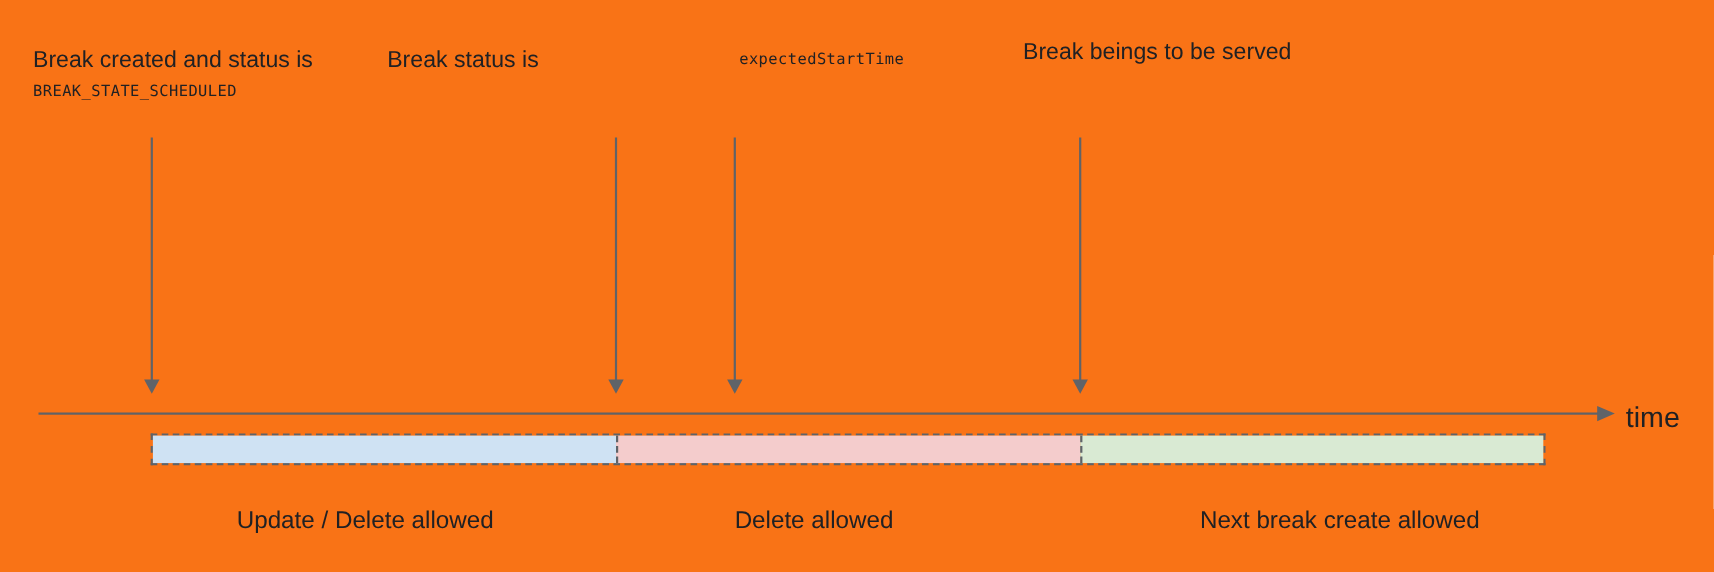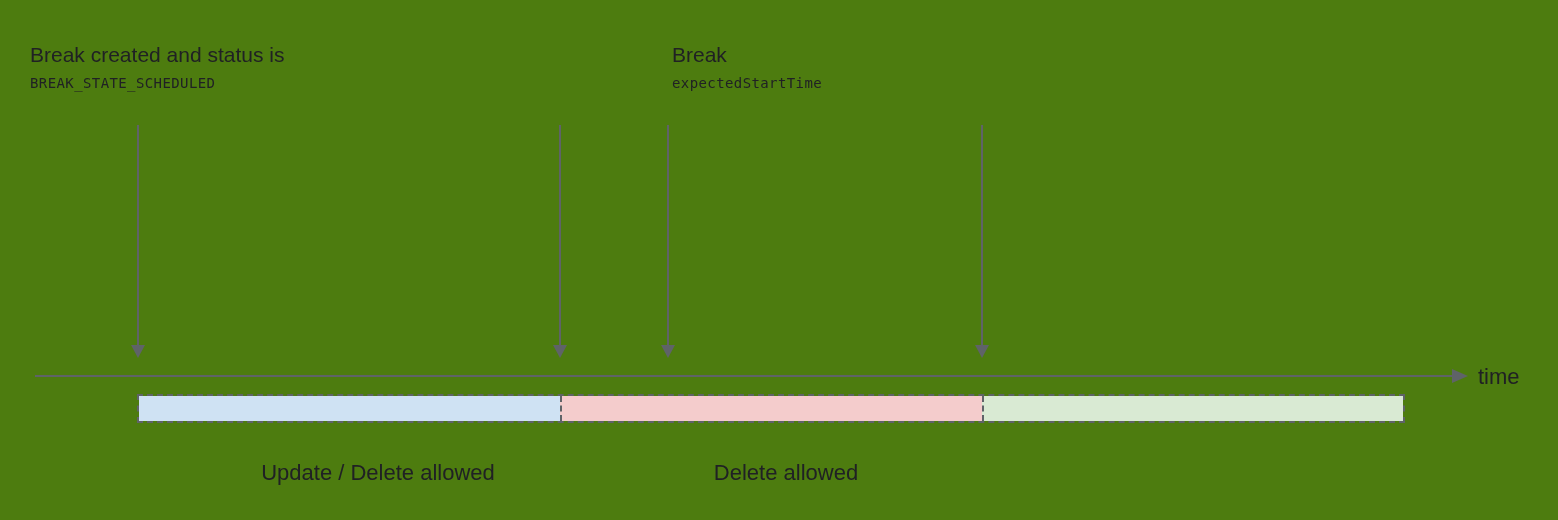--- a/index.html
+++ b/index.html
@@ -1,20 +1,20 @@
 <!DOCTYPE html>
 <html><head>
 <meta charset="utf-8">
 <style>
   html, body { margin: 0; padding: 0; background: #ffffff; }
   .canvas {
     position: relative;
     width: 1558px;
     height: 520px;
-    background: #4d7c0f;
+    background: #f97316;
     font-family: "Liberation Sans", sans-serif;
     color: #202124;
     overflow: hidden;
   }
   .ann {
     position: absolute;
     font-size: 21px;
     line-height: 29px;
     white-space: nowrap;
   }
@@ -48,65 +48,65 @@
     position: absolute;
     left: 1452px; top: 369px;
     width: 0; height: 0;
     border-top: 7px solid transparent;
     border-bottom: 7px solid transparent;
     border-left: 16px solid #5f6368;
   }
   .time-label {
     position: absolute;
     left: 1478px; top: 364px;
-    font-size: 22px;
+    font-size: 26px;
   }
   .bar {
     position: absolute;
     left: 137px; top: 394px;
     width: 1268px; height: 29px;
     border: 2px dashed #5f6368;
     box-sizing: border-box;
     display: flex;
   }
   .seg-fill { height: 100%; box-sizing: border-box; }
   .seg-fill.f1 { width: 421px; }
   .seg-fill.f2 { width: 422px; border-left: 2px dashed #5f6368; }
   .seg-fill.f3 { width: 421px; border-left: 2px dashed #5f6368; }
   .seg-label {
     position: absolute;
     top: 460px;
     font-size: 22px;
     white-space: nowrap;
     transform: translateX(-50%);
-    margin-left: 46px;
   }
   .seg-label.l1 { left: 332px; }
   .seg-label.l2 { left: 740px; }
   .seg-label.l3 { left: 1218px; }
 </style>
 </head>
 <body>
 
 <div class="canvas">
 
   <div class="ann" style="left:30px; top:40px;">
     <div>Break created and status is</div>
     <div class="mono">BREAK_STATE_SCHEDULED</div>
   </div>
 
   <div class="ann" style="left:352px; top:40px;">
+    <div>Break status is</div>
   </div>
 
   <div class="ann" style="left:672px; top:40px;">
-    <div>Break</div>
     <div class="mono">expectedStartTime</div>
   </div>
 
   <div class="ann" style="left:930px; top:33px;">
+    <div>Break beings to be served</div>
   </div>
 
   <div class="arrow-line" style="left:137px;"></div>
   <div class="arrow-head" style="left:131px;"></div>
 
   <div class="arrow-line" style="left:559px;"></div>
   <div class="arrow-head" style="left:553px;"></div>
 
   <div class="arrow-line" style="left:667px;"></div>
   <div class="arrow-head" style="left:661px;"></div>
@@ -119,14 +119,15 @@
   <div class="time-label">time</div>
 
   <div class="bar">
     <div class="seg-fill f1" style="background: rgb(207, 226, 243);"></div>
     <div class="seg-fill f2" style="background: rgb(244, 204, 204);"></div>
     <div class="seg-fill f3" style="background: rgb(217, 234, 211);"></div>
   </div>
 
   <div class="seg-label l1">Update / Delete allowed</div>
   <div class="seg-label l2">Delete allowed</div>
+  <div class="seg-label l3">Next break create allowed</div>
 
 </div>
 
 </body></html>

